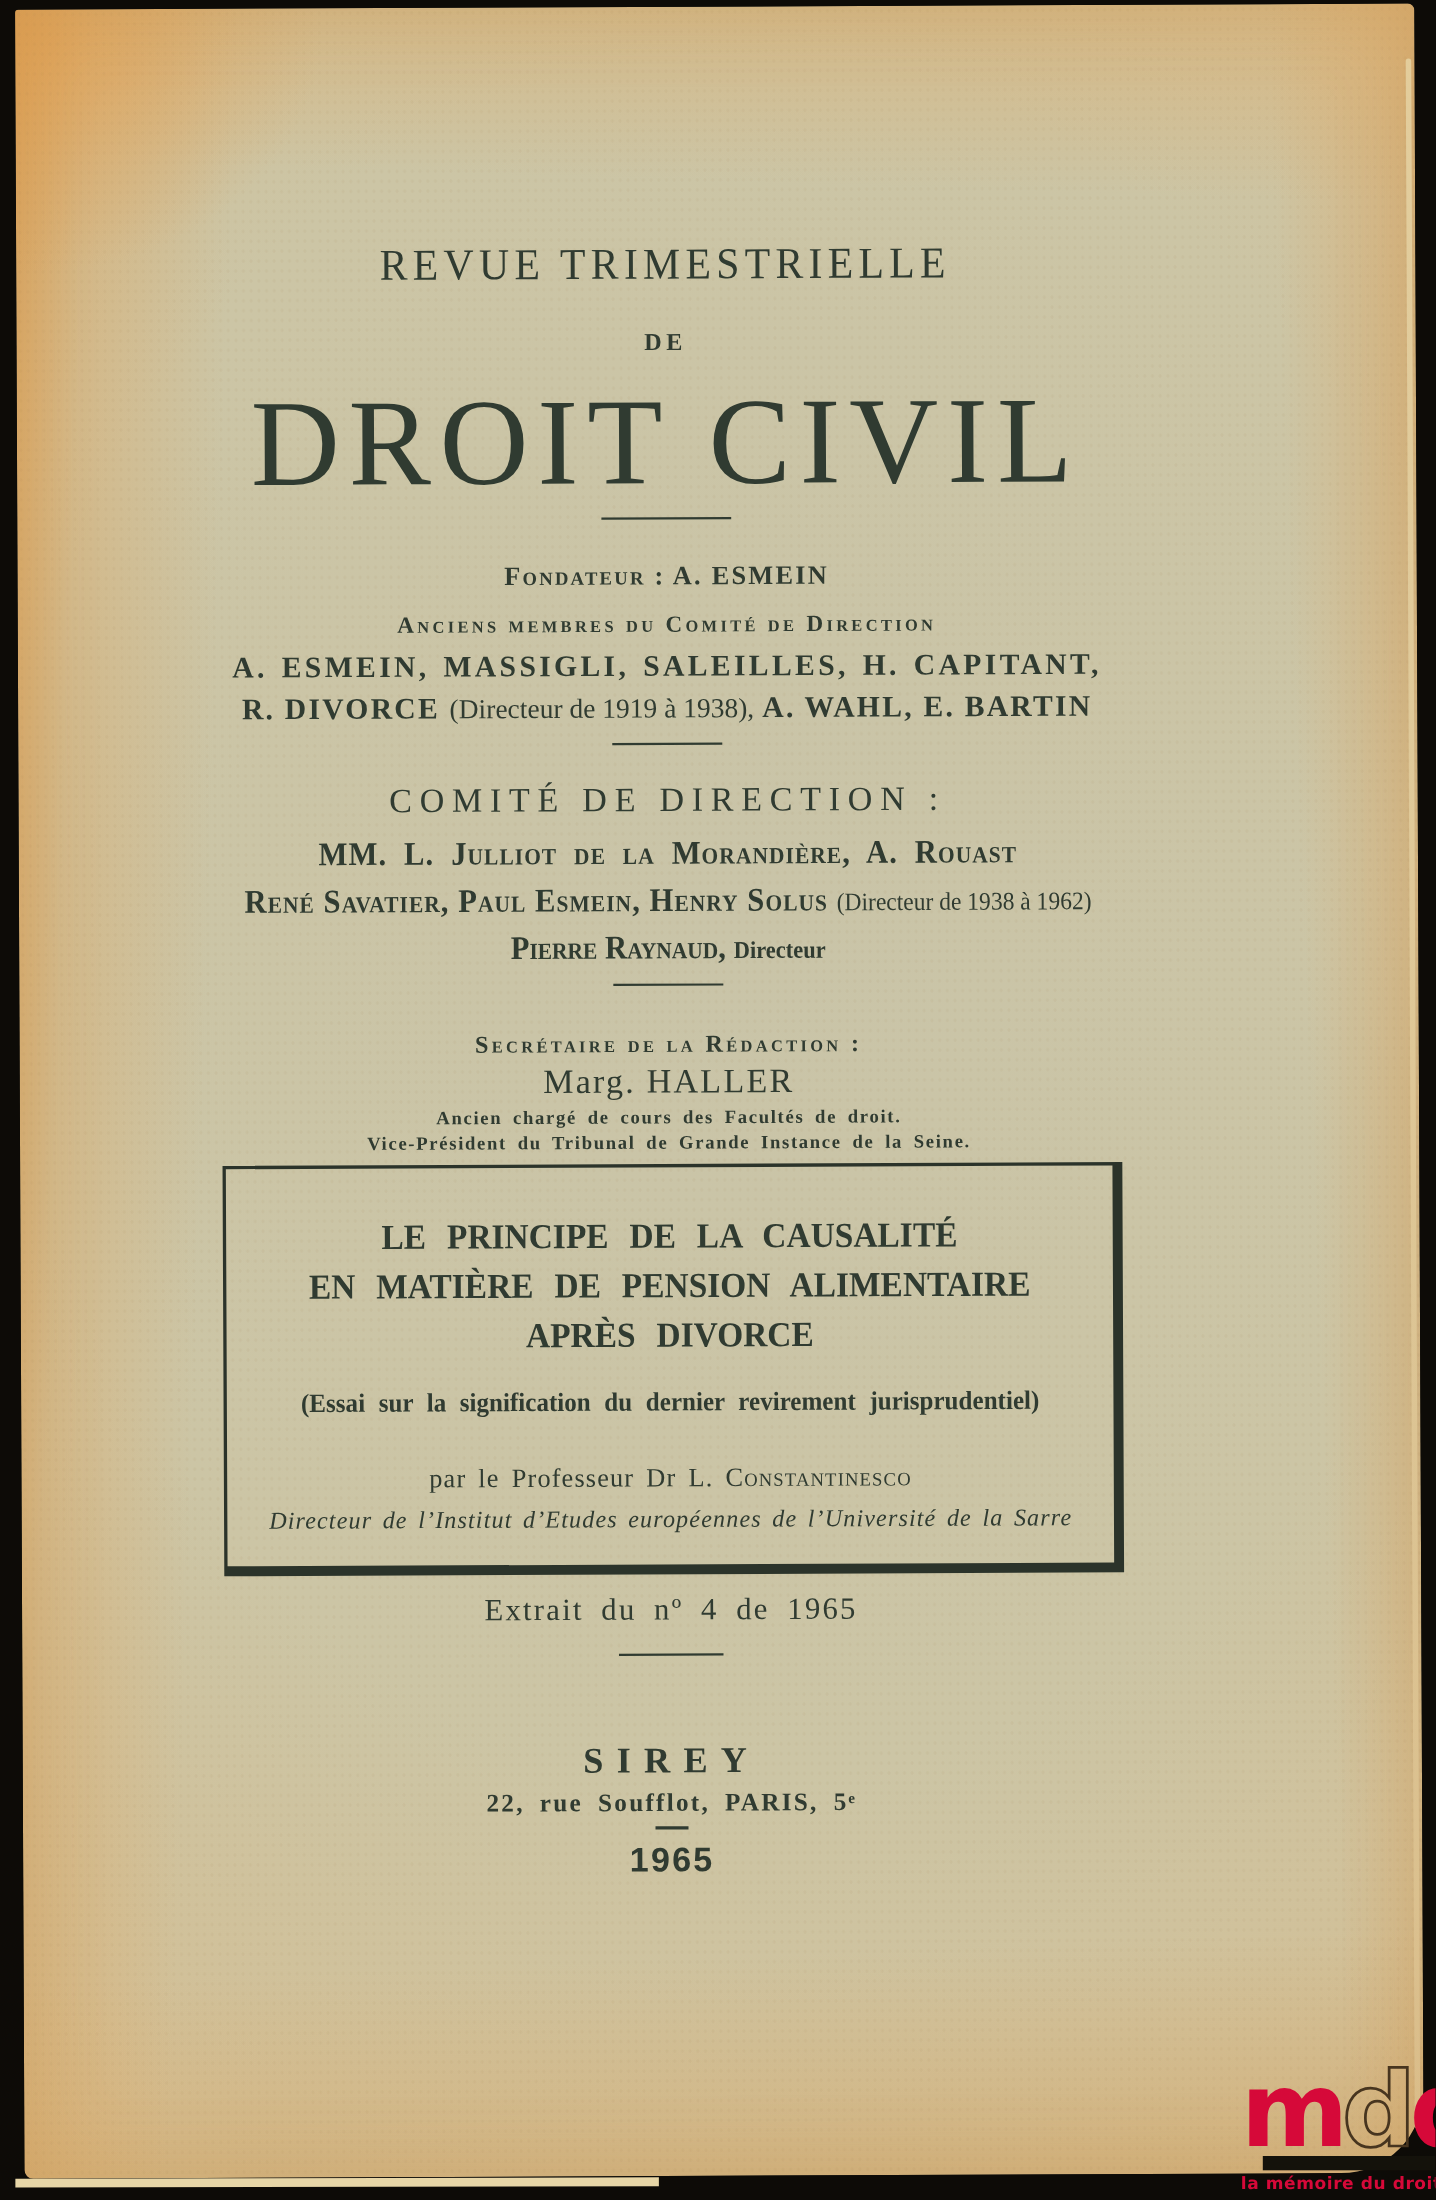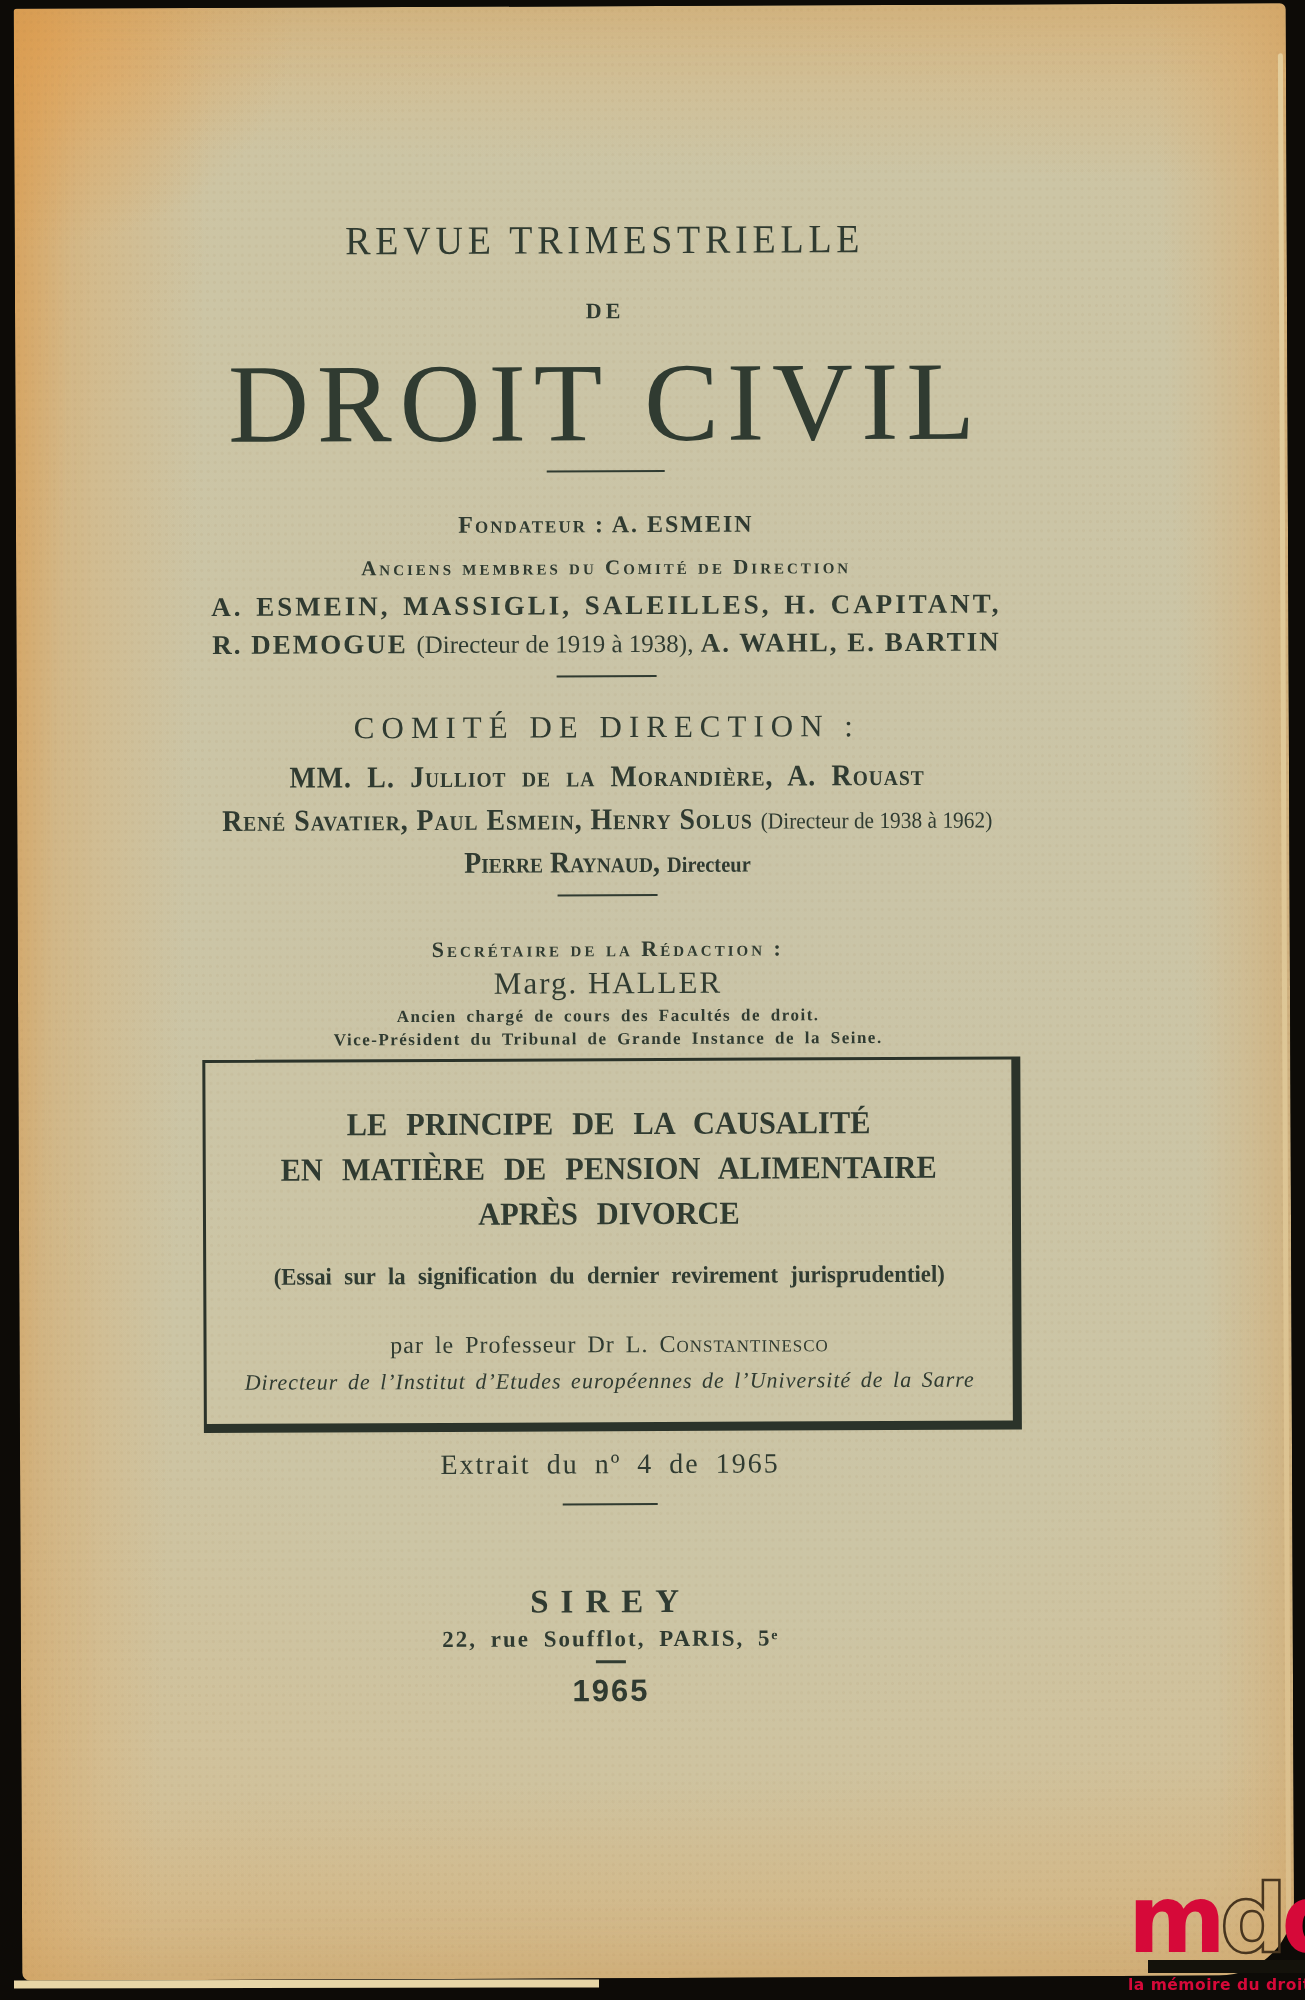--- a/index.html
+++ b/index.html
@@ -98,21 +98,21 @@
   <div class="content">
 
     <div class="blk series-title">REVUE TRIMESTRIELLE</div>
     <div class="blk connector">DE</div>
     <div class="blk main-title">DROIT CIVIL</div>
     <div class="rule rule1"></div>
 
     <div class="blk founder sc">Fondateur : A. ESMEIN</div>
     <div class="blk former-heading sc">Anciens membres du Comité de Direction</div>
     <div class="blk former-line1">A. ESMEIN, MASSIGLI, SALEILLES, H. CAPITANT,</div>
-    <div class="blk former-line2"><span>R. DEMOGUE</span> <span class="paren">(Directeur de 1919 à 1938),</span> <span>A. WAHL, E. BARTIN</span></div>
+    <div class="blk former-line2"><span>R. DIVORCE</span> <span class="paren">(Directeur de 1919 à 1938),</span> <span>A. WAHL, E. BARTIN</span></div>
     <div class="rule rule2"></div>
 
     <div class="blk committee-heading">COMITÉ DE DIRECTION :</div>
     <div class="blk committee-line c1 sc condensed">MM. L. Julliot de la Morandière,  A. Rouast</div>
     <div class="blk committee-line c2 sc condensed"><span>René Savatier, Paul Esmein, Henry Solus</span> <span class="paren">(Directeur de 1938 à 1962)</span></div>
     <div class="blk committee-line c3 sc condensed"><span>Pierre Raynaud,</span> <span class="role">Directeur</span></div>
     <div class="rule rule3"></div>
 
     <div class="blk sec-heading sc">Secrétaire de la Rédaction :</div>
     <div class="blk sec-name">Marg. HALLER</div>

